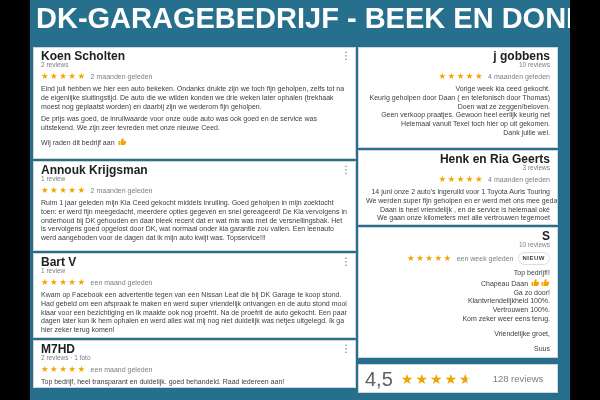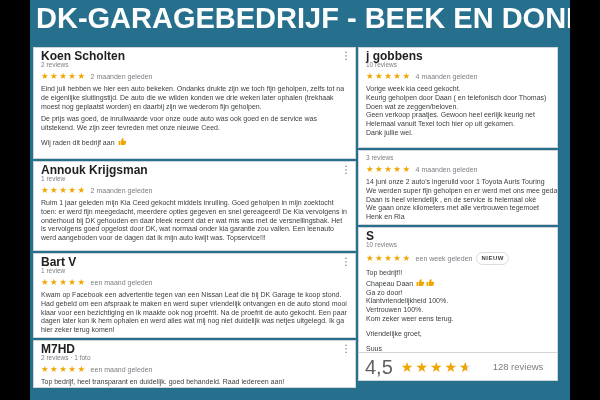--- a/index.html
+++ b/index.html
@@ -13,21 +13,21 @@
   }
   .title{
     position:absolute;left:6px;top:2px;width:532px;
     font-size:29px;font-weight:700;color:#fdfdfd;white-space:nowrap;letter-spacing:0;
   }
   .card{
     position:absolute;background:#fff;border:1px solid #cfd5d9;
     box-sizing:border-box;padding:3px 7px;overflow:hidden;
   }
   .col-l{left:3px;width:323px;}
-  .col-r{left:328px;width:200px;}
+  .col-r{left:328px;width:200px;text-align:right;}
   .name{font-size:12px;line-height:10px;font-weight:bold;color:#212121;}
   .meta{font-size:6.5px;line-height:8px;color:#7a7e83;}
   .starrow{margin-top:3px;font-size:8.5px;line-height:9px;color:#f0a500;letter-spacing:1.5px;white-space:nowrap;}
   .date{font-size:7px;color:#7a7e83;letter-spacing:0;margin-left:4px;}
   .badge{
     display:inline-block;margin-left:4px;border:1px solid #dadce0;border-radius:8px;
     padding:1px 4px;font-size:6px;font-weight:bold;color:#3c4043;letter-spacing:.5px;
     vertical-align:1px;background:#fff;
   }
   .body{margin-top:4px;font-size:7px;line-height:8.8px;color:#3c4043;}
@@ -48,21 +48,21 @@
   .sth{position:relative;display:inline-block;color:#dadce0;}
   .sth .stg{position:absolute;left:0;top:0;width:55%;overflow:hidden;color:#f0a500;}
   
   #c0{top:47px;height:112px;}
   #c1{top:161px;height:90px;}
   #c2{top:253px;height:85px;}
   #c3{top:340px;height:48px;}
   #c4{top:47px;height:101px;}
   #c5{top:150px;height:75px;}
   #c6{top:227px;height:131px;}
-  #summary{top:352px;height:29px;}
+  #summary{top:364px;height:29px;}
 </style>
 </head>
 <body>
 
 <div class="panel">
 
   <div class="title">DK-GARAGEBEDRIJF - BEEK EN DONK</div>
 
   <div class="card col-l" id="c0">
     <span class="dots">⋮</span>
@@ -118,20 +118,21 @@
       <div class="line">Vorige week kia ceed gekocht.</div>
       <div class="line">Keurig geholpen door Daan ( en telefonisch door Thomas)</div>
       <div class="line">Doen wat ze zeggen/beloven.</div>
       <div class="line">Geen verkoop praatjes. Gewoon heel eerlijk keurig net</div>
       <div class="line">Helemaal vanuit Texel toch hier op uit gekomen.</div>
       <div class="line">Dank jullie wel.</div>
     </div>
   </div>
 
   <div class="card col-r" id="c5">
+    <div class="name">Henk en Ria Geerts</div>
     <div class="meta">3 reviews</div>
     <div class="starrow"><span>★★★★★</span><span class="date">4 maanden geleden</span></div>
     <div class="body">
       <div class="line">14 juni onze 2 auto's ingeruild voor 1  Toyota Auris Touring</div>
       <div class="line">We werden super fijn geholpen en er werd met ons mee gedacht</div>
       <div class="line">Daan is heel vriendelijk , en de service is helemaal oké</div>
       <div class="line">We gaan onze kilometers met alle vertrouwen tegemoet</div>
       <div class="line">Henk en Ria</div>
     </div>
   </div>

